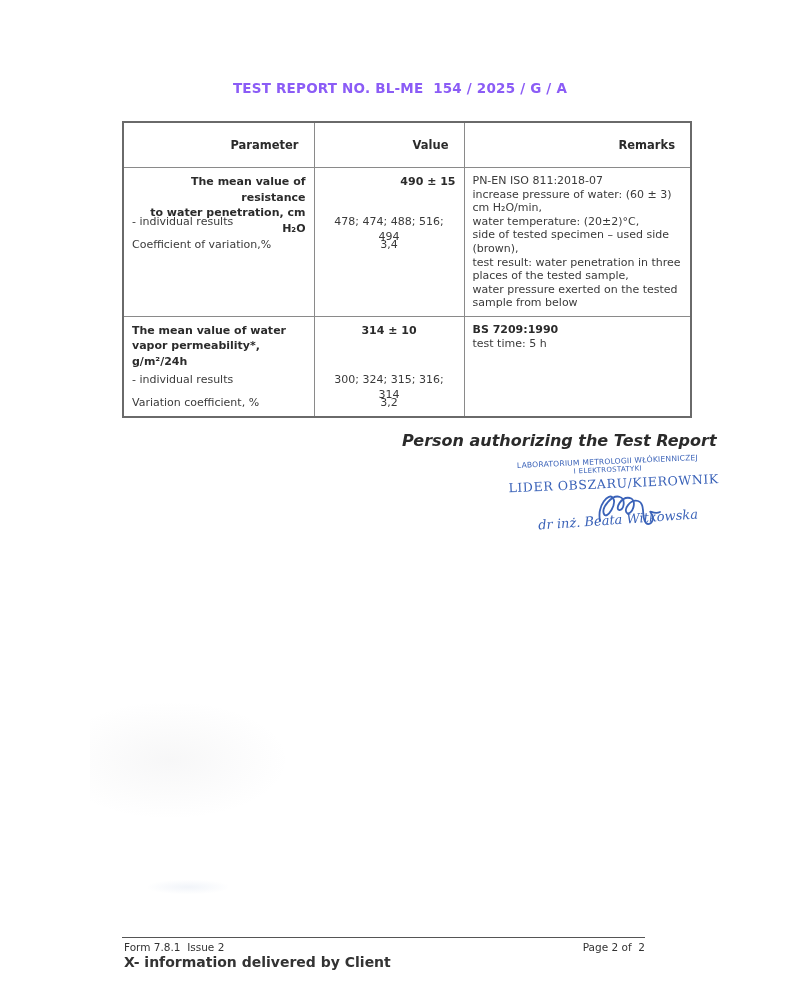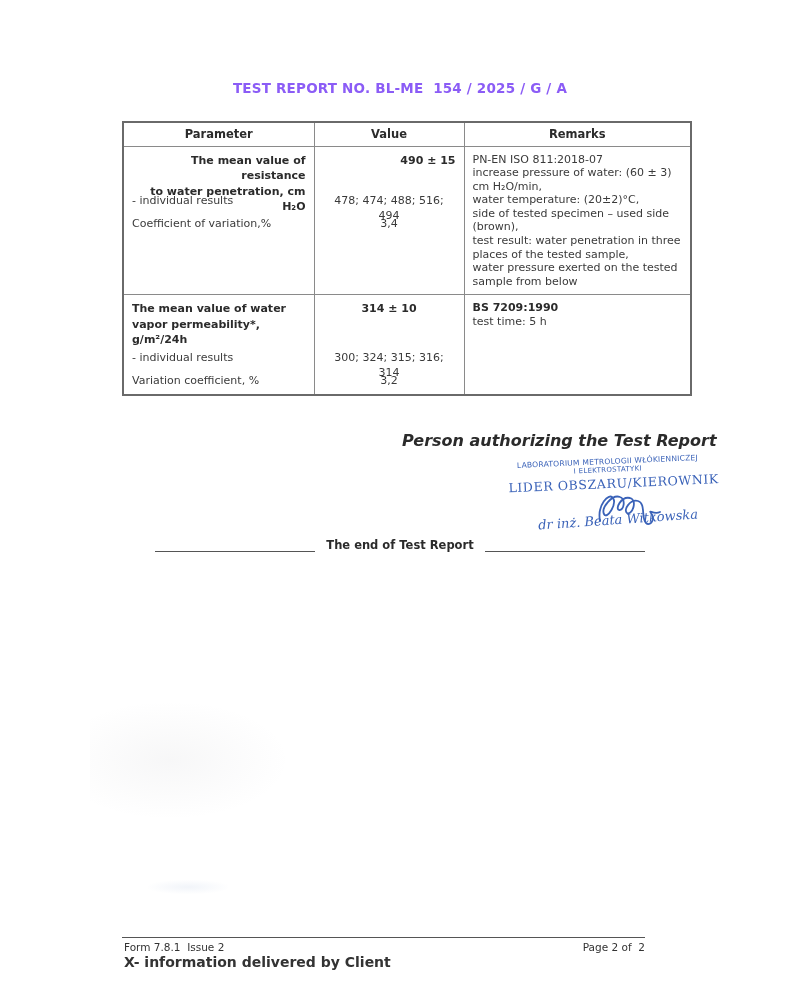--- a/index.html
+++ b/index.html
@@ -37,26 +37,26 @@
   }
   table.report td, table.report th {
     border: 1px solid #8a8a8a;
     vertical-align: top;
     font-size: 11px;
     color: #3a3a3a;
     padding: 6px 8px;
   }
   table.report th {
     height: 24px;
-    text-align: center;
+    text-align: right;
     vertical-align: middle;
     font-size: 11.5px;
     font-weight: bold;
     color: #2b2b2b;
-    padding: 3px;
+    padding: 15px;
   }
   tr.row-a td { height: 139px; }
   tr.row-b td { height: 98px; }
   .pre { white-space: pre-line; }
   .param-title, .val-main {
     font-weight: bold;
     color: #2b2b2b;
     line-height: 15.5px;
   }
   .blockA-2 { height: 40px; text-align: right; }
@@ -218,25 +218,20 @@
     <div class="stamp-l2">I ELEKTROSTATYKI</div>
     <div class="stamp-l3">LIDER OBSZARU/KIEROWNIK</div>
   </div>
 
   <svg class="sig-squiggle" width="72" height="40" viewBox="0 0 72 40">
     <path d="M6,32 C3,16 15,3 19,9 C23,15 13,31 10,25 C7,19 18,5 26,8 C32,10 30,22 25,21 C21,20 27,7 36,9 C44,11 38,27 33,24 C29,21 36,10 44,12 C52,14 47,30 52,34 C56,38 62,30 57,24 C54,20 60,26 66,23" fill="none" stroke="#3a62b8" stroke-width="1.8" stroke-linecap="round"></path>
   </svg>
 
   <div class="sig-name" style="color:#3a62b8;">dr inż. Beata Witkowska</div>
 
-  <div class="end-row">
-    <span class="end-line"></span>
-    <span class="end-text">The end of Test Report</span>
-    <span class="end-line"></span>
-  </div>
 
   <div class="artifact1"></div>
   <div class="artifact2"></div>
 
   <div class="footer-rule"></div>
   <div class="footer-form">Form 7.8.1  Issue 2</div>
   <div class="footer-page">Page 2 of  2</div>
   <div class="footer-note">X- information delivered by Client</div>
 
 </div>

